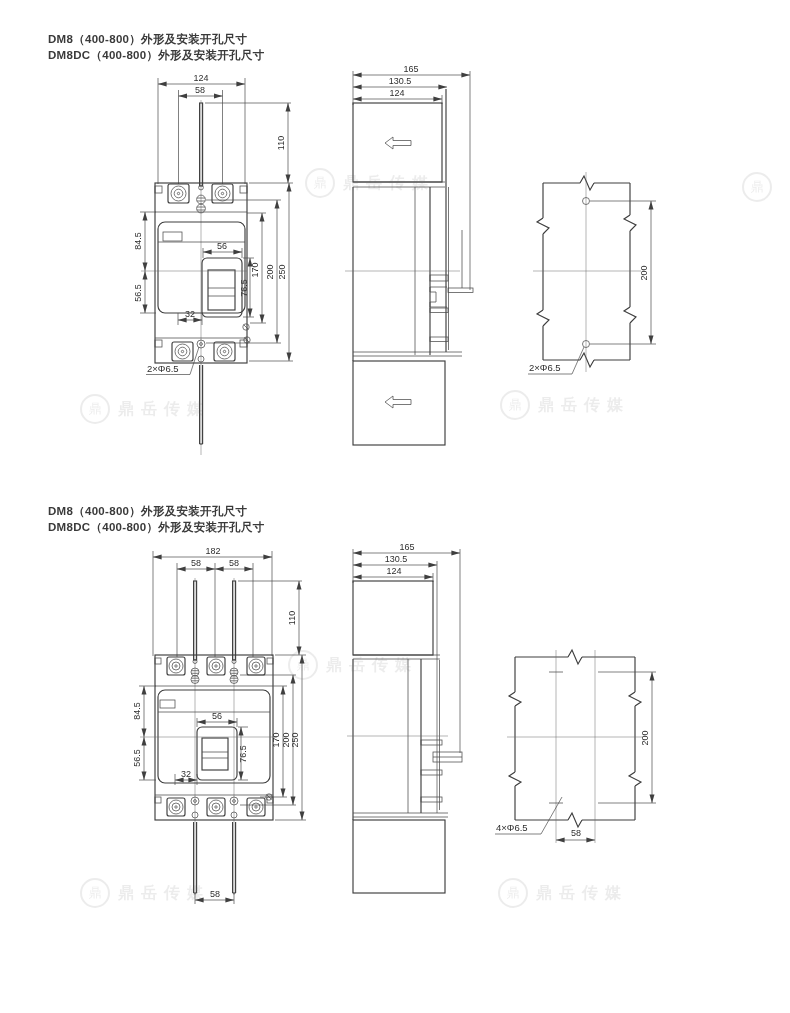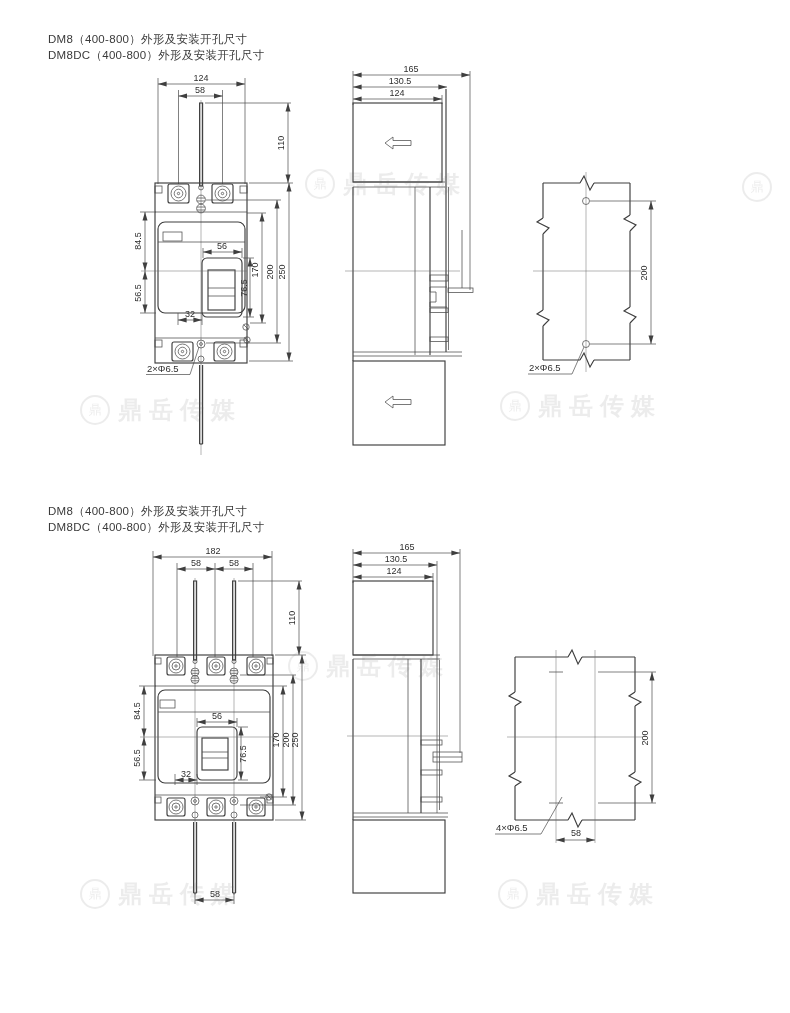--- a/index.html
+++ b/index.html
@@ -1,25 +1,25 @@
 <!DOCTYPE html>
 <html><head>
 <meta charset="utf-8">
 <style>
   html,body{margin:0;padding:0;background:#fff;}
   .page{position:relative;width:790px;height:1013px;background:#ffffff;overflow:hidden;
         font-family:"Liberation Sans","DejaVu Sans",sans-serif;}
   .titles{position:absolute;left:48px;font-size:11.5px;line-height:16px;color:#3a3a3a;
-          letter-spacing:0.3px;}
+          letter-spacing:0.3px;font-weight:bold;}
   .t1{top:31px;} .t2{top:503px;}
   .wm{position:absolute;display:flex;align-items:center;gap:8px;
       color:rgba(110,110,110,0.13);pointer-events:none;z-index:3;}
   .wm .ring{width:26px;height:26px;border:2.5px solid rgba(110,110,110,0.13);border-radius:50%;
       display:flex;align-items:center;justify-content:center;font-size:13px;flex:0 0 auto;}
-  .wm .wtxt{font-size:24px;letter-spacing:7px;font-weight:bold;white-space:nowrap;}
+  .wm .wtxt{font-size:16px;letter-spacing:7px;font-weight:bold;white-space:nowrap;}
   svg{position:absolute;left:0;top:0;z-index:1;}
   .thin{stroke:#4c4c4c;stroke-width:0.75;fill:none;}
   .med{stroke:#3e3e3e;stroke-width:1.15;fill:none;}
   .medf{stroke:#3e3e3e;stroke-width:1.15;fill:#ffffff;}
   .dim{stroke:#4a4a4a;stroke-width:0.7;fill:none;}
   .cl{stroke:#6a6a6a;stroke-width:0.5;fill:none;}
   text.d{font-family:"Liberation Sans","DejaVu Sans",sans-serif;font-size:9px;fill:#2e2e2e;}
   text.lbl{font-family:"Liberation Sans","DejaVu Sans",sans-serif;font-size:9.5px;fill:#2e2e2e;}
 </style>
 </head>

